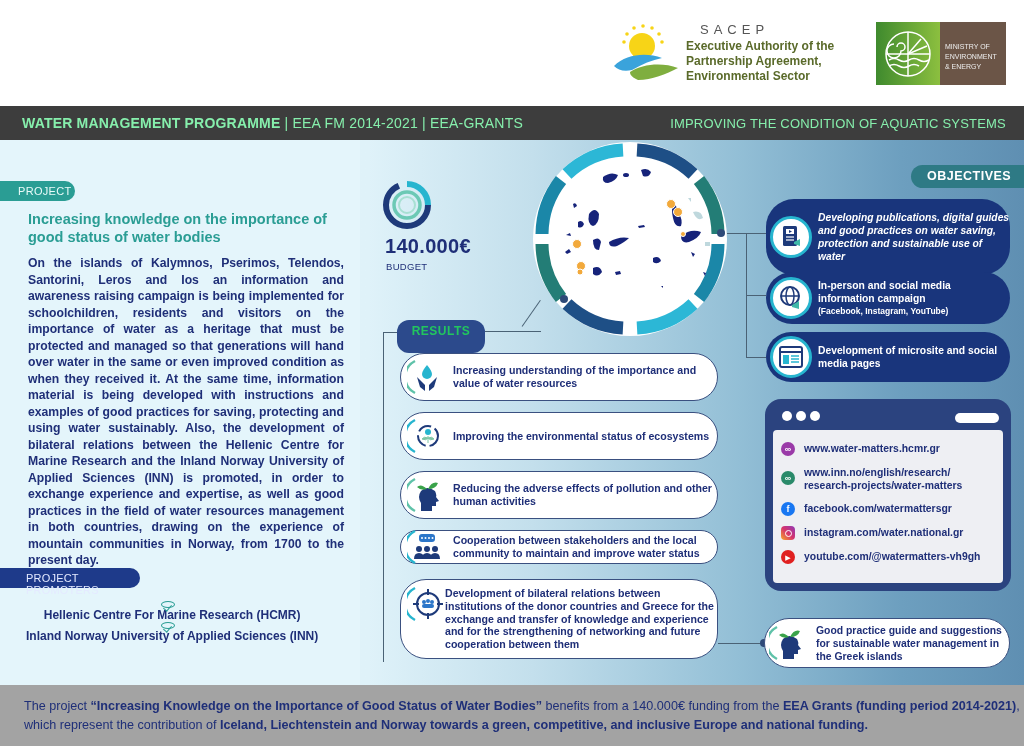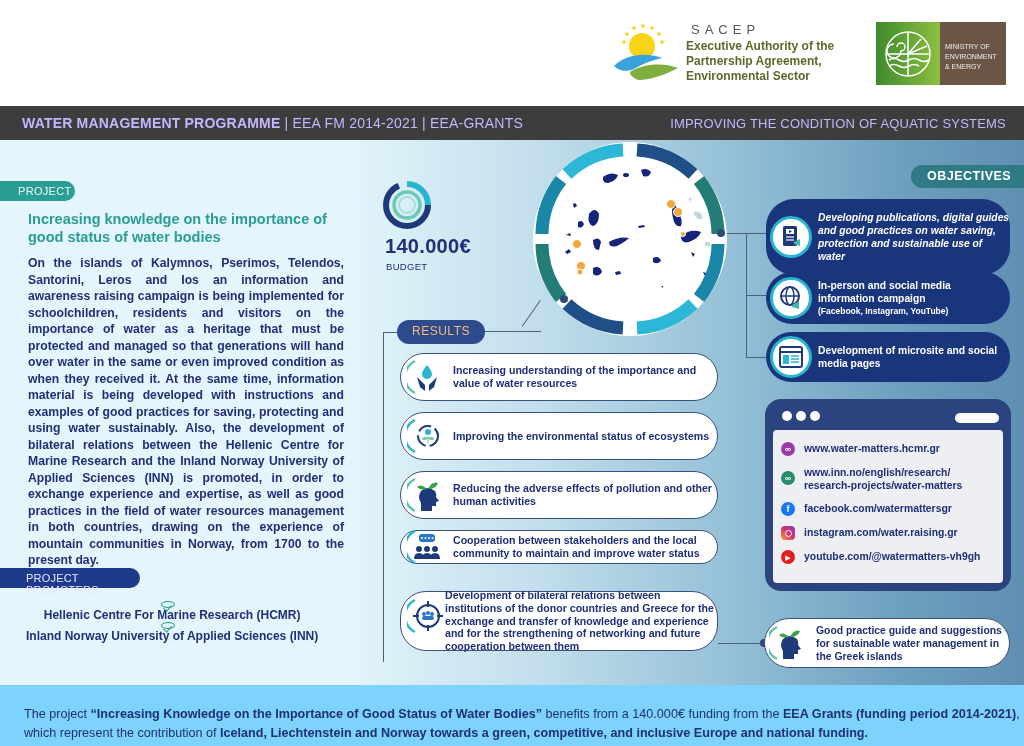--- a/index.html
+++ b/index.html
@@ -8,29 +8,29 @@
 
   
   .logos { position: absolute; left: 0; top: 0; width: 1024px; height: 104px; background: #fff; }
   .eea-logo { position: absolute; left: 20px; top: 18px; }
   .eea-text { font-family: "Liberation Sans", sans-serif; font-weight: bold; font-size: 15px; line-height: 17px; color: #111; letter-spacing: -0.3px; }
   .eea-text .light { font-weight: normal; color: #333; }
   .eea-mark { position: absolute; left: 58px; top: 0px; width: 60px; height: 28px; }
 
   .sacep { position: absolute; left: 612px; top: 22px; width: 240px; height: 64px; }
   .sacep-icon { position: absolute; left: 0; top: 2px; width: 68px; height: 60px; }
-  .sacep-title { position: absolute; left: 79px; top: 0; font-size: 13px; letter-spacing: 5px; color: #555; }
+  .sacep-title { position: absolute; left: 88px; top: 0; font-size: 13px; letter-spacing: 5px; color: #555; }
   .sacep-sub { position: absolute; left: 74px; top: 17px; font-size: 12px; line-height: 15px; font-weight: bold; color: #5a6a2a; width: 180px; }
 
   .ministry { position: absolute; left: 876px; top: 22px; width: 130px; height: 63px; display: flex; }
   .ministry .mgreen { width: 64px; height: 63px; background: linear-gradient(90deg,#3f8a2e,#8cbf3f); display: flex; align-items: center; justify-content: center; }
   .ministry .mbrown { width: 66px; height: 63px; background: #6b5547; color: #eee; font-size: 7px; line-height: 10px; padding: 20px 0 0 5px; }
 
   
-  .titlebar { position: absolute; left: 0; top: 106px; width: 1024px; height: 34px; background: #3d3d3d; color: #c4b5fd; display: flex; align-items: center; justify-content: space-between; padding: 0 18px 0 22px; }
+  .titlebar { position: absolute; left: 0; top: 106px; width: 1024px; height: 34px; background: #3d3d3d; color: #86efac; display: flex; align-items: center; justify-content: space-between; padding: 0 18px 0 22px; }
   .titlebar .tl { font-size: 14px; letter-spacing: 0.2px; }
   .titlebar .tl b { font-weight: bold; }
   .titlebar .tl .thin { font-weight: normal; }
   .titlebar .tr { font-size: 13px; font-weight: normal; letter-spacing: 0.2px; }
 
   
   .main { position: absolute; left: 0; top: 140px; width: 1024px; height: 545px;
           background: linear-gradient(90deg, #e2f4fa 0%, #dff2f9 36%, #c3dfec 52%, #93bfd6 72%, #6d9fbf 88%, #5f8fb2 100%); overflow: hidden; }
   .leftpanel { position: absolute; left: 0; top: 0; width: 360px; height: 545px; background: #e4f5fb; }
 
@@ -50,21 +50,21 @@
   .budget-lbl { position: absolute; left: 386px; top: 121px; font-size: 9.5px; color: #1f2f78; letter-spacing: 0.3px; }
 
   
   .mapwrap { position: absolute; left: 533px; top: 2px; width: 194px; height: 194px; }
 
   
   .line { position: absolute; background: #4a6275; }
   .dot { position: absolute; width: 8px; height: 8px; border-radius: 50%; background: #2e4a78; }
 
   
-  .pill-results { position: absolute; left: 397px; top: 180px; width: 88px; height: 24px; background: #2c4a8c; color: #fdba74; font-weight: normal; font-size: 12px; border-radius: 12px; text-align: center; line-height: 23px; letter-spacing: 0.5px; }
+  .pill-results { position: absolute; left: 397px; top: 180px; width: 88px; height: 33px; background: #2c4a8c; color: #22c55e; font-weight: bold; font-size: 12px; border-radius: 12px; text-align: center; line-height: 23px; letter-spacing: 0.5px; }
   .result { position: absolute; left: 400px; width: 318px; background: #fff; border-radius: 26px; border: 1.5px solid #3a5080; display: flex; align-items: center; padding-left: 52px; }
   .result .ric { position: absolute; left: 6px; top: 50%; transform: translateY(-50%); width: 40px; height: 40px; }
   .result .rtxt { font-size: 10.6px; line-height: 13px; font-weight: bold; color: #1f2f78; }
 
   
   .pill-objectives { position: absolute; left: 911px; top: 25px; width: 113px; height: 23px; background: #2e7a85; color: #fff; font-weight: bold; font-size: 12.5px; border-radius: 12px 0 0 12px; line-height: 23px; padding-left: 16px; letter-spacing: 0.5px; }
   .obj { position: absolute; left: 766px; width: 244px; background: #19357c; border-radius: 28px; display: flex; align-items: center; padding-left: 52px; color: #fff; }
   .obj .oic { position: absolute; left: 4px; top: 50%; transform: translateY(-50%); width: 42px; height: 42px; border-radius: 50%; background: #fff; border: 3px solid #27b5cf; display: flex; align-items: center; justify-content: center; }
   .obj .otxt { font-size: 10.3px; line-height: 13px; font-weight: bold; }
   .obj .osmall { font-size: 8.5px; font-weight: bold; display: block; }
@@ -77,21 +77,21 @@
   .browser .bbody { background: #eeeff3; width: 100%; height: 100%; border-radius: 4px; padding: 12px 0 0 8px; }
   .blink { display: flex; align-items: flex-start; font-size: 10.4px; font-weight: bold; color: #1f2f78; line-height: 13px; margin-bottom: 10px; }
   .blink .lic { width: 14px; height: 14px; border-radius: 50%; flex: 0 0 14px; margin-right: 9px; display: flex; align-items: center; justify-content: center; color: #fff; font-size: 9px; font-weight: bold; }
 
   
   .gp { position: absolute; left: 764px; top: 478px; width: 246px; height: 50px; background: #fff; border-radius: 26px; border: 1.5px solid #3a5080; padding-left: 51px; display: flex; align-items: center; }
   .gp .gic { position: absolute; left: 4px; top: 50%; transform: translateY(-50%); width: 40px; height: 40px; }
   .gp .gtxt { font-size: 10.4px; line-height: 13px; font-weight: bold; color: #1f2f78; }
 
   
-  .footer { position: absolute; left: 0; top: 685px; width: 1024px; height: 61px; background: #7dd3fc; padding: 20px 0 0 24px; font-size: 12.6px; line-height: 19px; color: #1f2f78; }
+  .footer { position: absolute; left: 0; top: 685px; width: 1024px; height: 61px; background: #a3a3a3; padding: 12px 0 0 24px; font-size: 12.6px; line-height: 19px; color: #1f2f78; }
   .footer b { font-weight: bold; }
 </style>
 </head>
 <body>
 
 <div class="logos">
 
   <div class="sacep">
     <svg class="sacep-icon" viewBox="0 0 68 60">
       <circle cx="30" cy="22" r="13" fill="#f7d417"></circle>
@@ -275,21 +275,21 @@
           <path d="M7 32 q0 -6 5 -6 q5 0 5 6z"></path>
         <circle cx="20" cy="22" r="3"></circle>
           <path d="M15 32 q0 -6 5 -6 q5 0 5 6z"></path>
         <circle cx="28" cy="22" r="3"></circle>
           <path d="M23 32 q0 -6 5 -6 q5 0 5 6z"></path>
       </g>
     </svg>
     <div class="rtxt">Cooperation between stakeholders and the local community to maintain and improve water status</div>
   </div>
 
-  <div class="result" style="top:451px;height:60px;padding-left:44px;">
+  <div class="result" style="top:439px;height:80px;padding-left:44px;">
     <svg class="ric" viewBox="0 0 40 40" style="top:24px;">
       <path d="M8 4 A 18 18 0 0 0 8 36" fill="none" stroke="#27b5cf" stroke-width="2.5"></path>
       <circle cx="21" cy="20" r="11" fill="none" stroke="#1e3a7a" stroke-width="2"></circle>
       <path d="M21 5 v6 M21 29 v6 M6 20 h6 M30 20 h6" stroke="#1e3a7a" stroke-width="2"></path>
       <g fill="#2c76c9">
           <circle cx="17" cy="18" r="2"></circle>
           <circle cx="21" cy="17" r="2"></circle>
           <circle cx="25" cy="18" r="2"></circle>
           <rect x="15" y="20" width="12" height="4" rx="2"></rect>
         </g>
@@ -360,21 +360,21 @@
         <span style="width:160px;">www.inn.no/english/research/ research-projects/water-matters</span>
       </div>
       <div class="blink">
         <span class="lic" style="background:#1877f2;">f</span>
         <span>facebook.com/watermattersgr</span>
       </div>
       <div class="blink">
         <span class="lic" style="background:linear-gradient(45deg,#f9a825,#d6336c,#8e3ab8);border-radius:4px;">
             <span style="width:7px;height:7px;border:1.5px solid #fff;border-radius:50%;display:block;"></span>
           </span>
-        <span>instagram.com/water.raising.gr</span>
+        <span>instagram.com/water.national.gr</span>
       </div>
       <div class="blink">
         <span class="lic" style="background:#e02020;font-size:7px;">▶</span>
         <span>youtube.com/@watermatters-vh9gh</span>
       </div>
     </div>
   </div>
 
   <div class="gp">
     <svg class="gic" viewBox="0 0 40 40">

